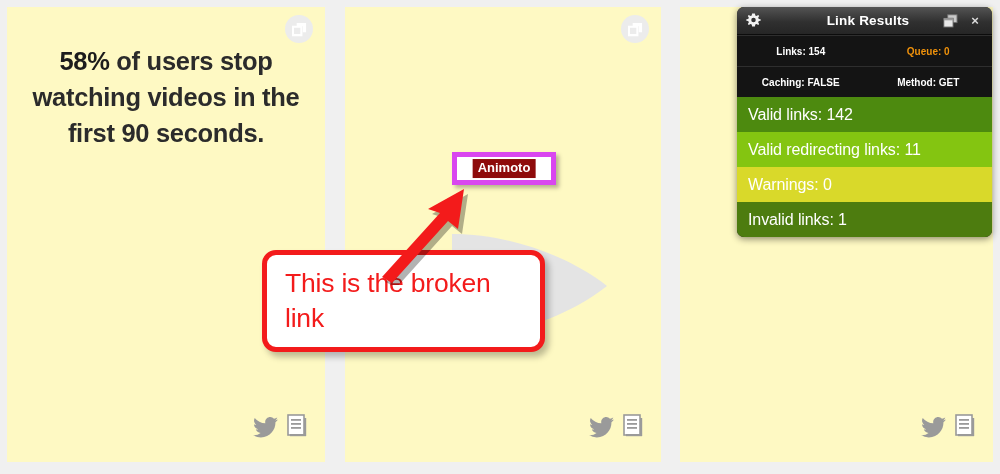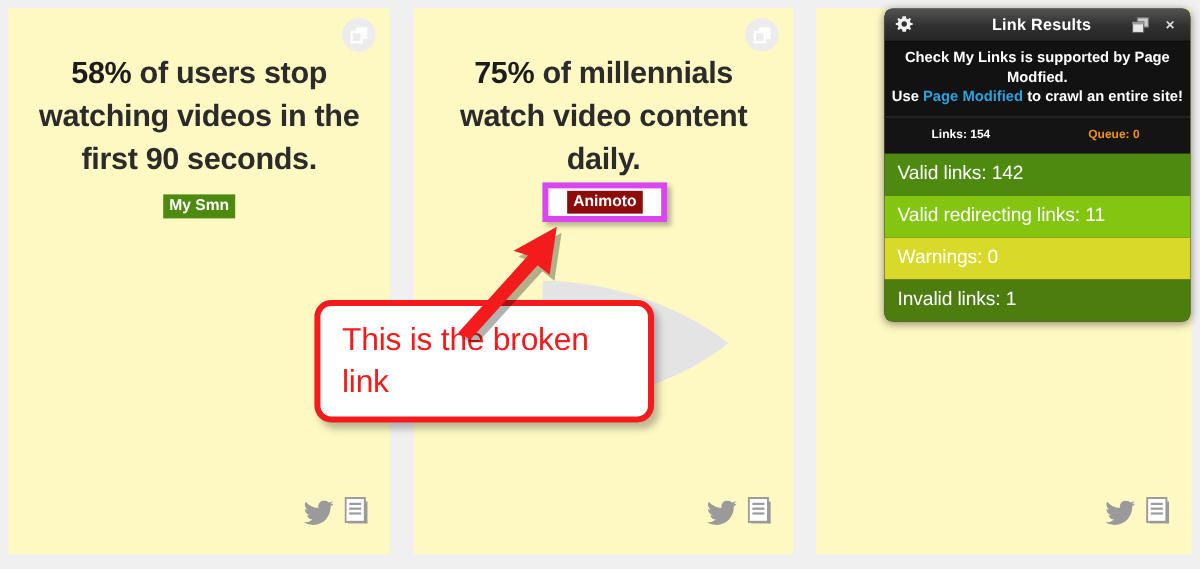--- a/index.html
+++ b/index.html
@@ -194,23 +194,20 @@
 <div class="stage">
 
   <div class="card" id="card-1">
     <div class="card-corner-icon">
       <svg width="15" height="15" viewBox="0 0 16 16" aria-hidden="true">
         <path d="M5 1 H15 V11 H11.5 V4.5 H5 Z" fill="#ffffff"></path>
         <path d="M1 5 H10 V14 H1 Z" fill="none" stroke="#ffffff" stroke-width="2.2"></path>
       </svg>
     </div>
     <div class="card-quote"><span class="pct">58%</span><span> of users stop watching videos in the first 90 seconds.</span></div>
-    <div class="card-source">
-      <span class="source-chip">My Smn</span>
-    </div>
     <div class="card-footer-icons">
       <span>
         <svg width="25" height="21" viewBox="0 0 24 20" aria-hidden="true">
           <path d="M24 2.4c-.9.4-1.8.66-2.8.78A4.9 4.9 0 0 0 23.3.45c-.95.57-2 .98-3.13 1.2A4.88 4.88 0 0 0 16.6 0c-2.7 0-4.9 2.2-4.9 4.9 0 .39.05.76.13 1.12A13.9 13.9 0 0 1 1.67.9 4.9 4.9 0 0 0 3.2 7.44a4.85 4.85 0 0 1-2.22-.62v.06c0 2.37 1.7 4.35 3.93 4.8a4.9 4.9 0 0 1-2.2.1 4.9 4.9 0 0 0 4.57 3.4A9.8 9.8 0 0 1 0 17.3a13.85 13.85 0 0 0 7.55 2.2c9.05 0 14-7.5 14-14l-.02-.64A9.9 9.9 0 0 0 24 2.4z" fill="#9a9a9a"></path>
         </svg>
       </span>
       <span>
         <svg width="20" height="24" viewBox="0 0 20 24" aria-hidden="true">
           <rect x="1" y="1" width="16" height="20" fill="#ffffff" stroke="#9a9a9a" stroke-width="1.6"></rect>
           <rect x="17" y="4" width="2.2" height="18" fill="#9a9a9a"></rect>
@@ -223,21 +220,20 @@
     </div>
   </div>
 
   <div class="card" id="card-2">
     <div class="card-corner-icon">
       <svg width="15" height="15" viewBox="0 0 16 16" aria-hidden="true">
         <path d="M5 1 H15 V11 H11.5 V4.5 H5 Z" fill="#ffffff"></path>
         <path d="M1 5 H10 V14 H1 Z" fill="none" stroke="#ffffff" stroke-width="2.2"></path>
       </svg>
     </div>
-    <div class="card-quote"><span class="pct">75%</span><span> of millennials watch video content daily.</span></div>
     <div class="card-footer-icons">
       <span>
         <svg width="25" height="21" viewBox="0 0 24 20" aria-hidden="true">
           <path d="M24 2.4c-.9.4-1.8.66-2.8.78A4.9 4.9 0 0 0 23.3.45c-.95.57-2 .98-3.13 1.2A4.88 4.88 0 0 0 16.6 0c-2.7 0-4.9 2.2-4.9 4.9 0 .39.05.76.13 1.12A13.9 13.9 0 0 1 1.67.9 4.9 4.9 0 0 0 3.2 7.44a4.85 4.85 0 0 1-2.22-.62v.06c0 2.37 1.7 4.35 3.93 4.8a4.9 4.9 0 0 1-2.2.1 4.9 4.9 0 0 0 4.57 3.4A9.8 9.8 0 0 1 0 17.3a13.85 13.85 0 0 0 7.55 2.2c9.05 0 14-7.5 14-14l-.02-.64A9.9 9.9 0 0 0 24 2.4z" fill="#9a9a9a"></path>
         </svg>
       </span>
       <span>
         <svg width="20" height="24" viewBox="0 0 20 24" aria-hidden="true">
           <rect x="1" y="1" width="16" height="20" fill="#ffffff" stroke="#9a9a9a" stroke-width="1.6"></rect>
           <rect x="17" y="4" width="2.2" height="18" fill="#9a9a9a"></rect>
@@ -309,28 +305,28 @@
       <span class="panel-restore">
         <svg width="15" height="14" viewBox="0 0 16 15" aria-hidden="true">
           <rect x="5" y="0.8" width="10" height="8.4" fill="#c9c9c9" stroke="#6e6e6e" stroke-width="1"></rect>
           <rect x="0.8" y="4.6" width="10" height="9.4" fill="#e8e8e8" stroke="#5a5a5a" stroke-width="1"></rect>
           <rect x="0.8" y="4.6" width="10" height="2.2" fill="#9a9a9a"></rect>
         </svg>
       </span>
       <span class="panel-close">×</span>
     </div>
 
-    <div class="panel-notice">
-      <div>Check My Links is supported by Page Modfied.</div>
-      <div><span>Use </span><span class="link">Page Modified</span><span> to crawl an entire site!</span></div>
-    </div>
 
     <div class="panel-row">
       <span class="cell">Links: 154</span>
       <span class="cell queue">Queue: 0</span>
+    </div>
+    <div class="panel-row">
+      <span class="cell">Caching: FALSE</span>
+      <span class="cell">Method: GET</span>
     </div>
 
     <div class="panel-stat stat-valid">Valid links: 142</div>
     <div class="panel-stat stat-redirect">Valid redirecting links: 11</div>
     <div class="panel-stat stat-warn">Warnings: 0</div>
     <div class="panel-stat stat-invalid">Invalid links: 1</div>
   </div>
 
 </div>
 

